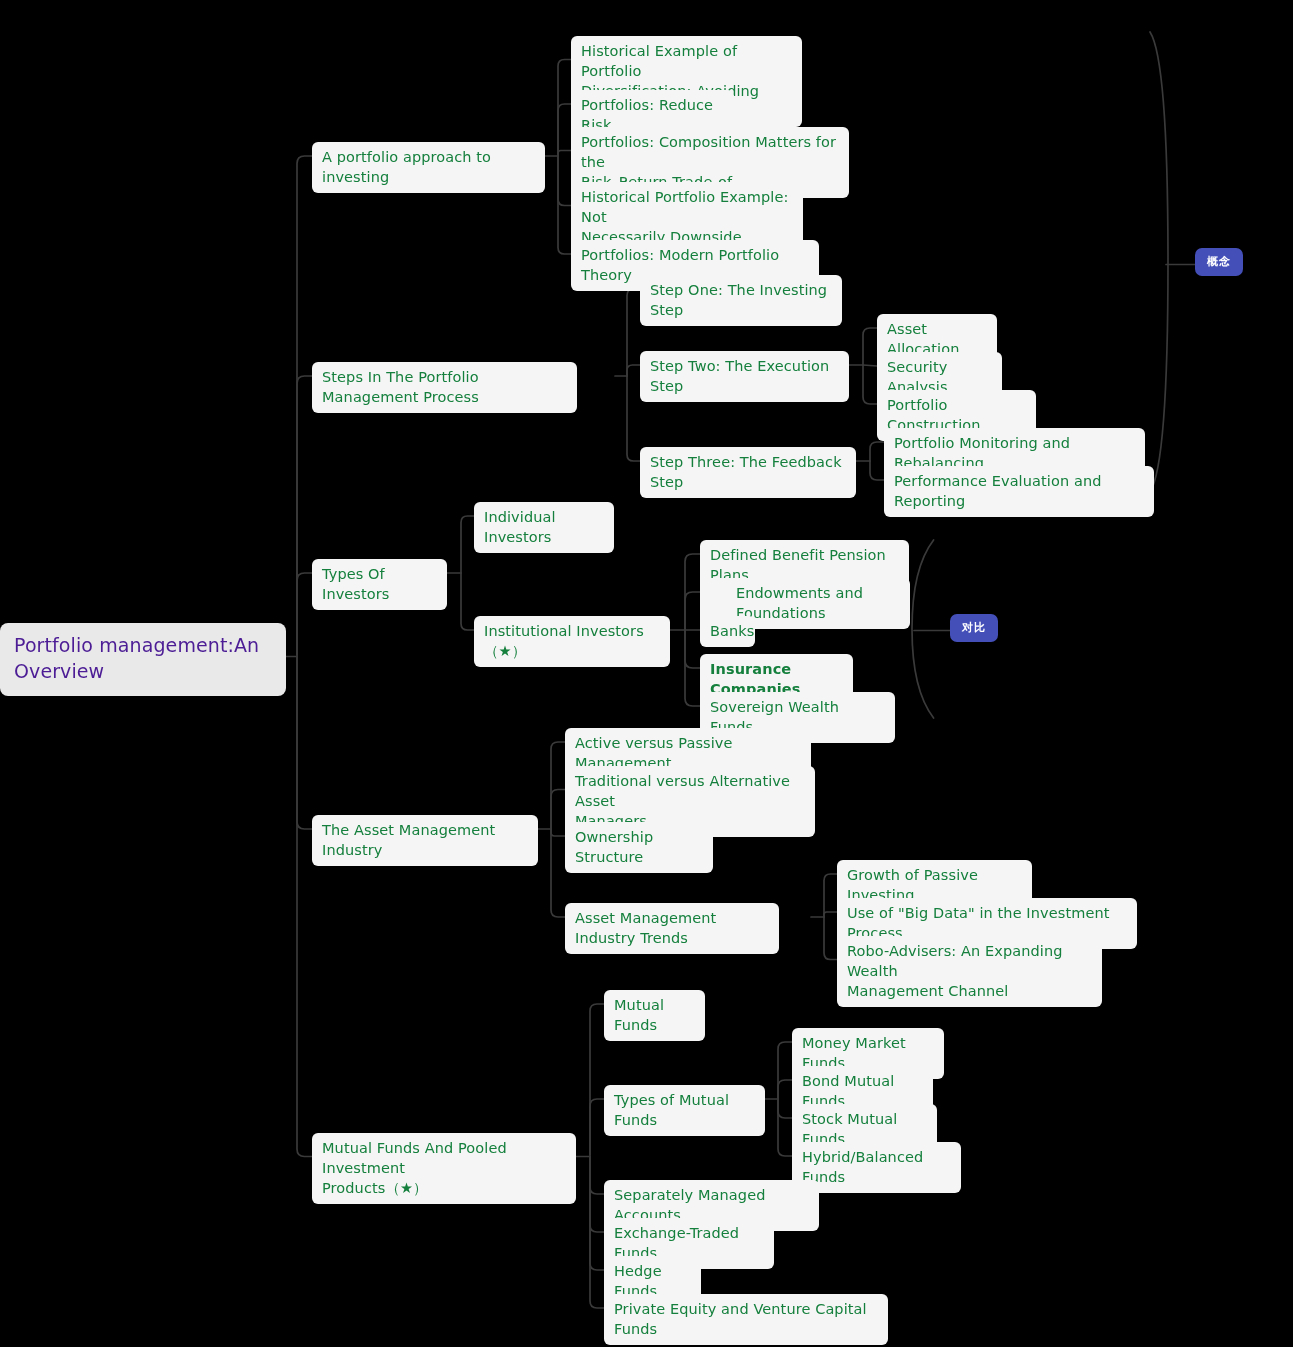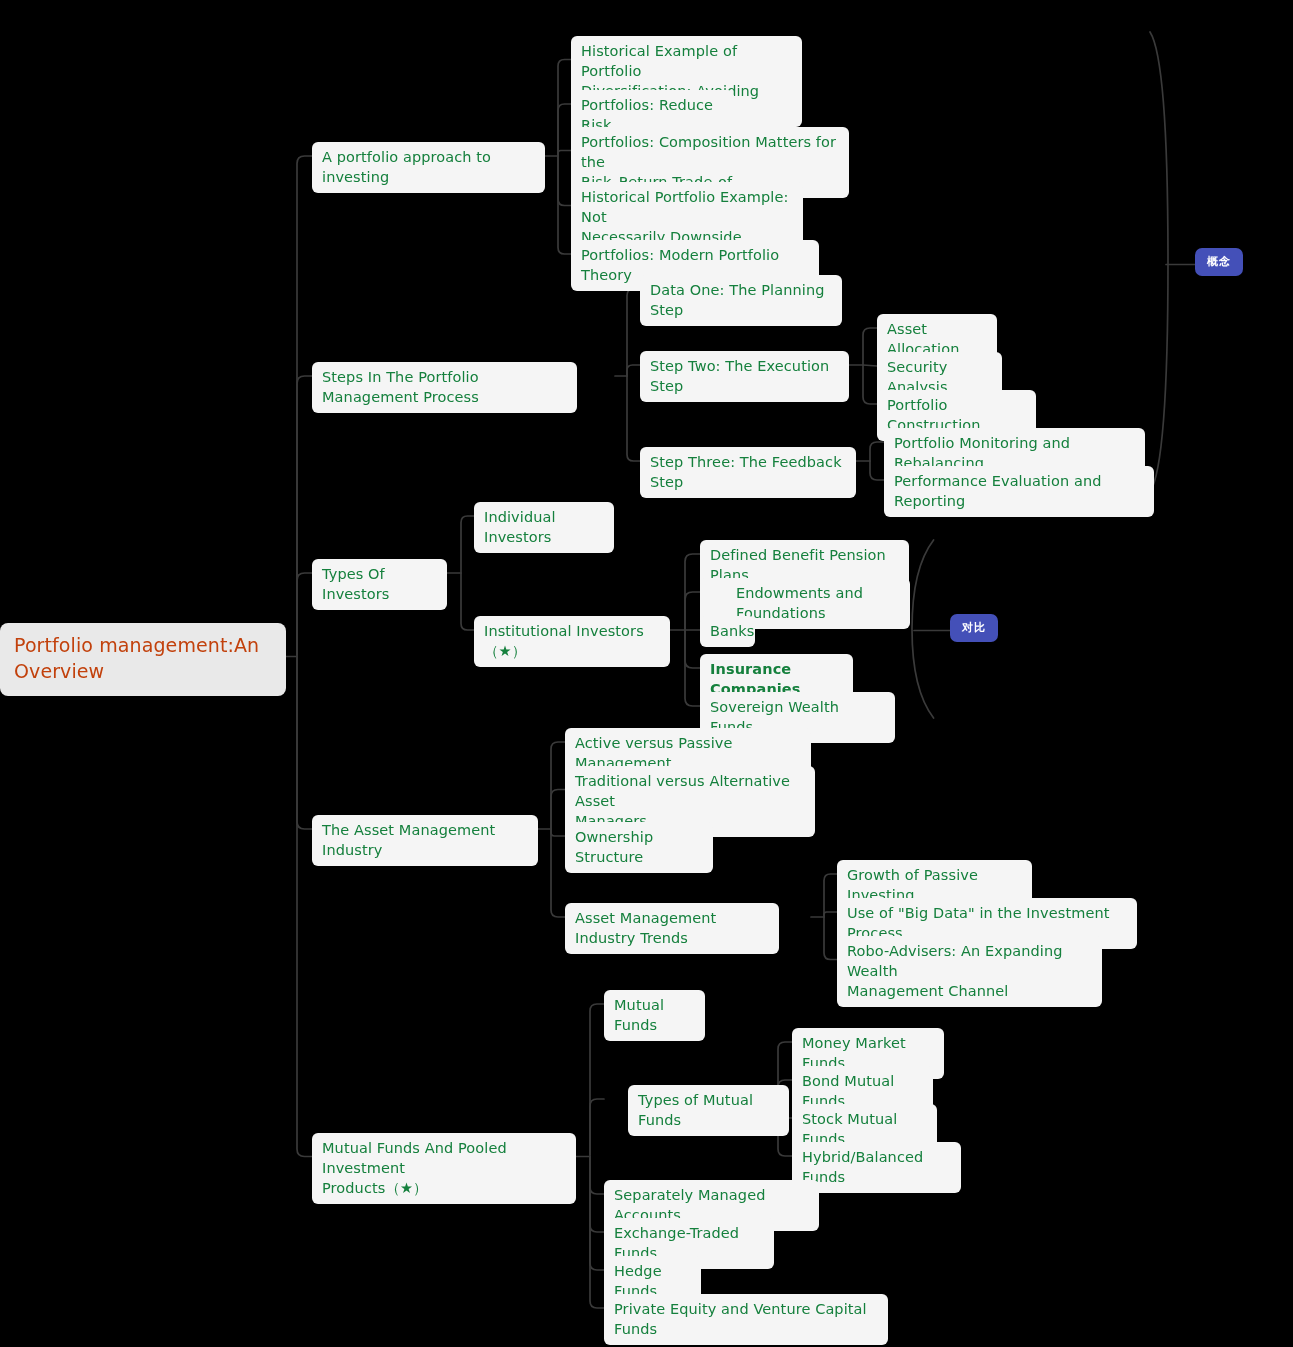--- a/index.html
+++ b/index.html
@@ -5,21 +5,21 @@
   html,body{margin:0;padding:0;background:#000;}
   body{width:1293px;height:1347px;overflow:hidden;
        font-family:"DejaVu Sans","Liberation Sans",sans-serif;}
   #canvas{position:relative;width:1293px;height:1347px;background:#000;}
   svg#wires{position:absolute;left:0;top:0;width:1293px;height:1347px;pointer-events:none;}
   .node{position:absolute;background:#f5f5f5;color:#15803d;
         border-radius:6px;box-sizing:border-box;
         padding:5px 10px 6px 10px;font-size:14.5px;line-height:1.38;
         white-space:pre-line;letter-spacing:.1px;}
   .node.root{background:#e9e9e9;font-size:19px;border-radius:8px;
-             padding:10px 14px 12px 14px;line-height:1.35;color:#c2410c;}
+             padding:10px 14px 12px 14px;line-height:1.35;color:#4c1d95;}
   .badge{position:absolute;background:#4450b8;color:#fff;border-radius:7px;
          font-size:11px;font-weight:bold;padding:6px 12px 7px 12px;
          letter-spacing:1px;box-sizing:border-box;}
 </style>
 </head>
 <body>
 
 <div id="canvas">
   <svg id="wires" viewBox="0 0 1293 1347" xmlns="http://www.w3.org/2000/svg">
       <path d="M 286 656.5 L 297 656.5" fill="none" stroke="#3a3a3a" stroke-width="1.7" stroke-linecap="round"></path>
@@ -85,21 +85,21 @@
     <div class="node" style="left: 312px; top: 142px; width: 233px; min-height: 28px;">A portfolio approach to investing</div>
     <div class="node" style="left: 571px; top: 36px; width: 231px; min-height: 47px;">Historical Example of Portfolio
 Diversification: Avoiding Disaster</div>
     <div class="node" style="left: 571px; top: 90px; width: 163px; min-height: 28px;">Portfolios: Reduce Risk</div>
     <div class="node" style="left: 571px; top: 127px; width: 278px; min-height: 47px;">Portfolios: Composition Matters for the
 Risk–Return Trade-of</div>
     <div class="node" style="left: 571px; top: 182px; width: 232px; min-height: 47px;">Historical Portfolio Example: Not
 Necessarily Downside Protection</div>
     <div class="node" style="left: 571px; top: 240px; width: 248px; min-height: 28px;">Portfolios: Modern Portfolio Theory</div>
     <div class="node" style="left: 312px; top: 362px; width: 265px; min-height: 28px;">Steps In The Portfolio Management Process</div>
-    <div class="node" style="left: 640px; top: 275px; width: 202px; min-height: 28px;">Data One: The Planning Step</div>
+    <div class="node" style="left: 640px; top: 275px; width: 202px; min-height: 28px;">Step One: The Investing Step</div>
     <div class="node" style="left: 640px; top: 351px; width: 209px; min-height: 28px;">Step Two: The Execution Step</div>
     <div class="node" style="left: 877px; top: 314px; width: 120px; min-height: 28px;">Asset Allocation</div>
     <div class="node" style="left: 877px; top: 352px; width: 125px; min-height: 28px;">Security Analysis</div>
     <div class="node" style="left: 877px; top: 390px; width: 159px; min-height: 28px;">Portfolio Construction</div>
     <div class="node" style="left: 640px; top: 447px; width: 216px; min-height: 28px;">Step Three: The Feedback Step</div>
     <div class="node" style="left: 884px; top: 428px; width: 261px; min-height: 28px;">Portfolio Monitoring and Rebalancing</div>
     <div class="node" style="left: 884px; top: 466px; width: 270px; min-height: 28px;">Performance Evaluation and Reporting</div>
     <div class="node" style="left: 312px; top: 559px; width: 135px; min-height: 28px;">Types Of Investors</div>
     <div class="node" style="left: 474px; top: 502px; width: 140px; min-height: 28px;">Individual Investors</div>
     <div class="node" style="left: 474px; top: 616px; width: 196px; min-height: 28px;">Institutional Investors（★）</div>
@@ -114,21 +114,21 @@
 Managers</div>
     <div class="node" style="left: 565px; top: 822px; width: 148px; min-height: 28px;">Ownership Structure</div>
     <div class="node" style="left: 565px; top: 903px; width: 214px; min-height: 28px;">Asset Management Industry Trends</div>
     <div class="node" style="left: 837px; top: 860px; width: 195px; min-height: 28px;">Growth of Passive Investing</div>
     <div class="node" style="left: 837px; top: 898px; width: 300px; min-height: 28px;">Use of "Big Data" in the Investment Process</div>
     <div class="node" style="left: 837px; top: 936px; width: 265px; min-height: 47px;">Robo-Advisers: An Expanding Wealth
 Management Channel</div>
     <div class="node" style="left: 312px; top: 1133px; width: 264px; min-height: 47px;">Mutual Funds And Pooled Investment
 Products（★）</div>
     <div class="node" style="left: 604px; top: 990px; width: 101px; min-height: 28px;">Mutual Funds</div>
-    <div class="node" style="left: 604px; top: 1085px; width: 161px; min-height: 28px; margin-left: 24px;">Types of Mutual Funds</div>
+    <div class="node" style="left: 604px; top: 1085px; width: 161px; min-height: 28px;">Types of Mutual Funds</div>
     <div class="node" style="left: 792px; top: 1028px; width: 152px; min-height: 28px;">Money Market Funds</div>
     <div class="node" style="left: 792px; top: 1066px; width: 141px; min-height: 28px;">Bond Mutual Funds</div>
     <div class="node" style="left: 792px; top: 1104px; width: 145px; min-height: 28px;">Stock Mutual Funds</div>
     <div class="node" style="left: 792px; top: 1142px; width: 169px; min-height: 28px;">Hybrid/Balanced Funds</div>
     <div class="node" style="left: 604px; top: 1180px; width: 215px; min-height: 28px;">Separately Managed Accounts</div>
     <div class="node" style="left: 604px; top: 1218px; width: 170px; min-height: 28px;">Exchange-Traded Funds</div>
     <div class="node" style="left: 604px; top: 1256px; width: 97px; min-height: 28px;">Hedge Funds</div>
     <div class="node" style="left: 604px; top: 1294px; width: 284px; min-height: 28px;">Private Equity and Venture Capital Funds</div>
     <div class="badge" style="left: 1195px; top: 248px; background: rgb(68, 80, 184);">概念</div>
     <div class="badge" style="left: 950px; top: 614px; background: rgb(68, 80, 184);">对比</div>

